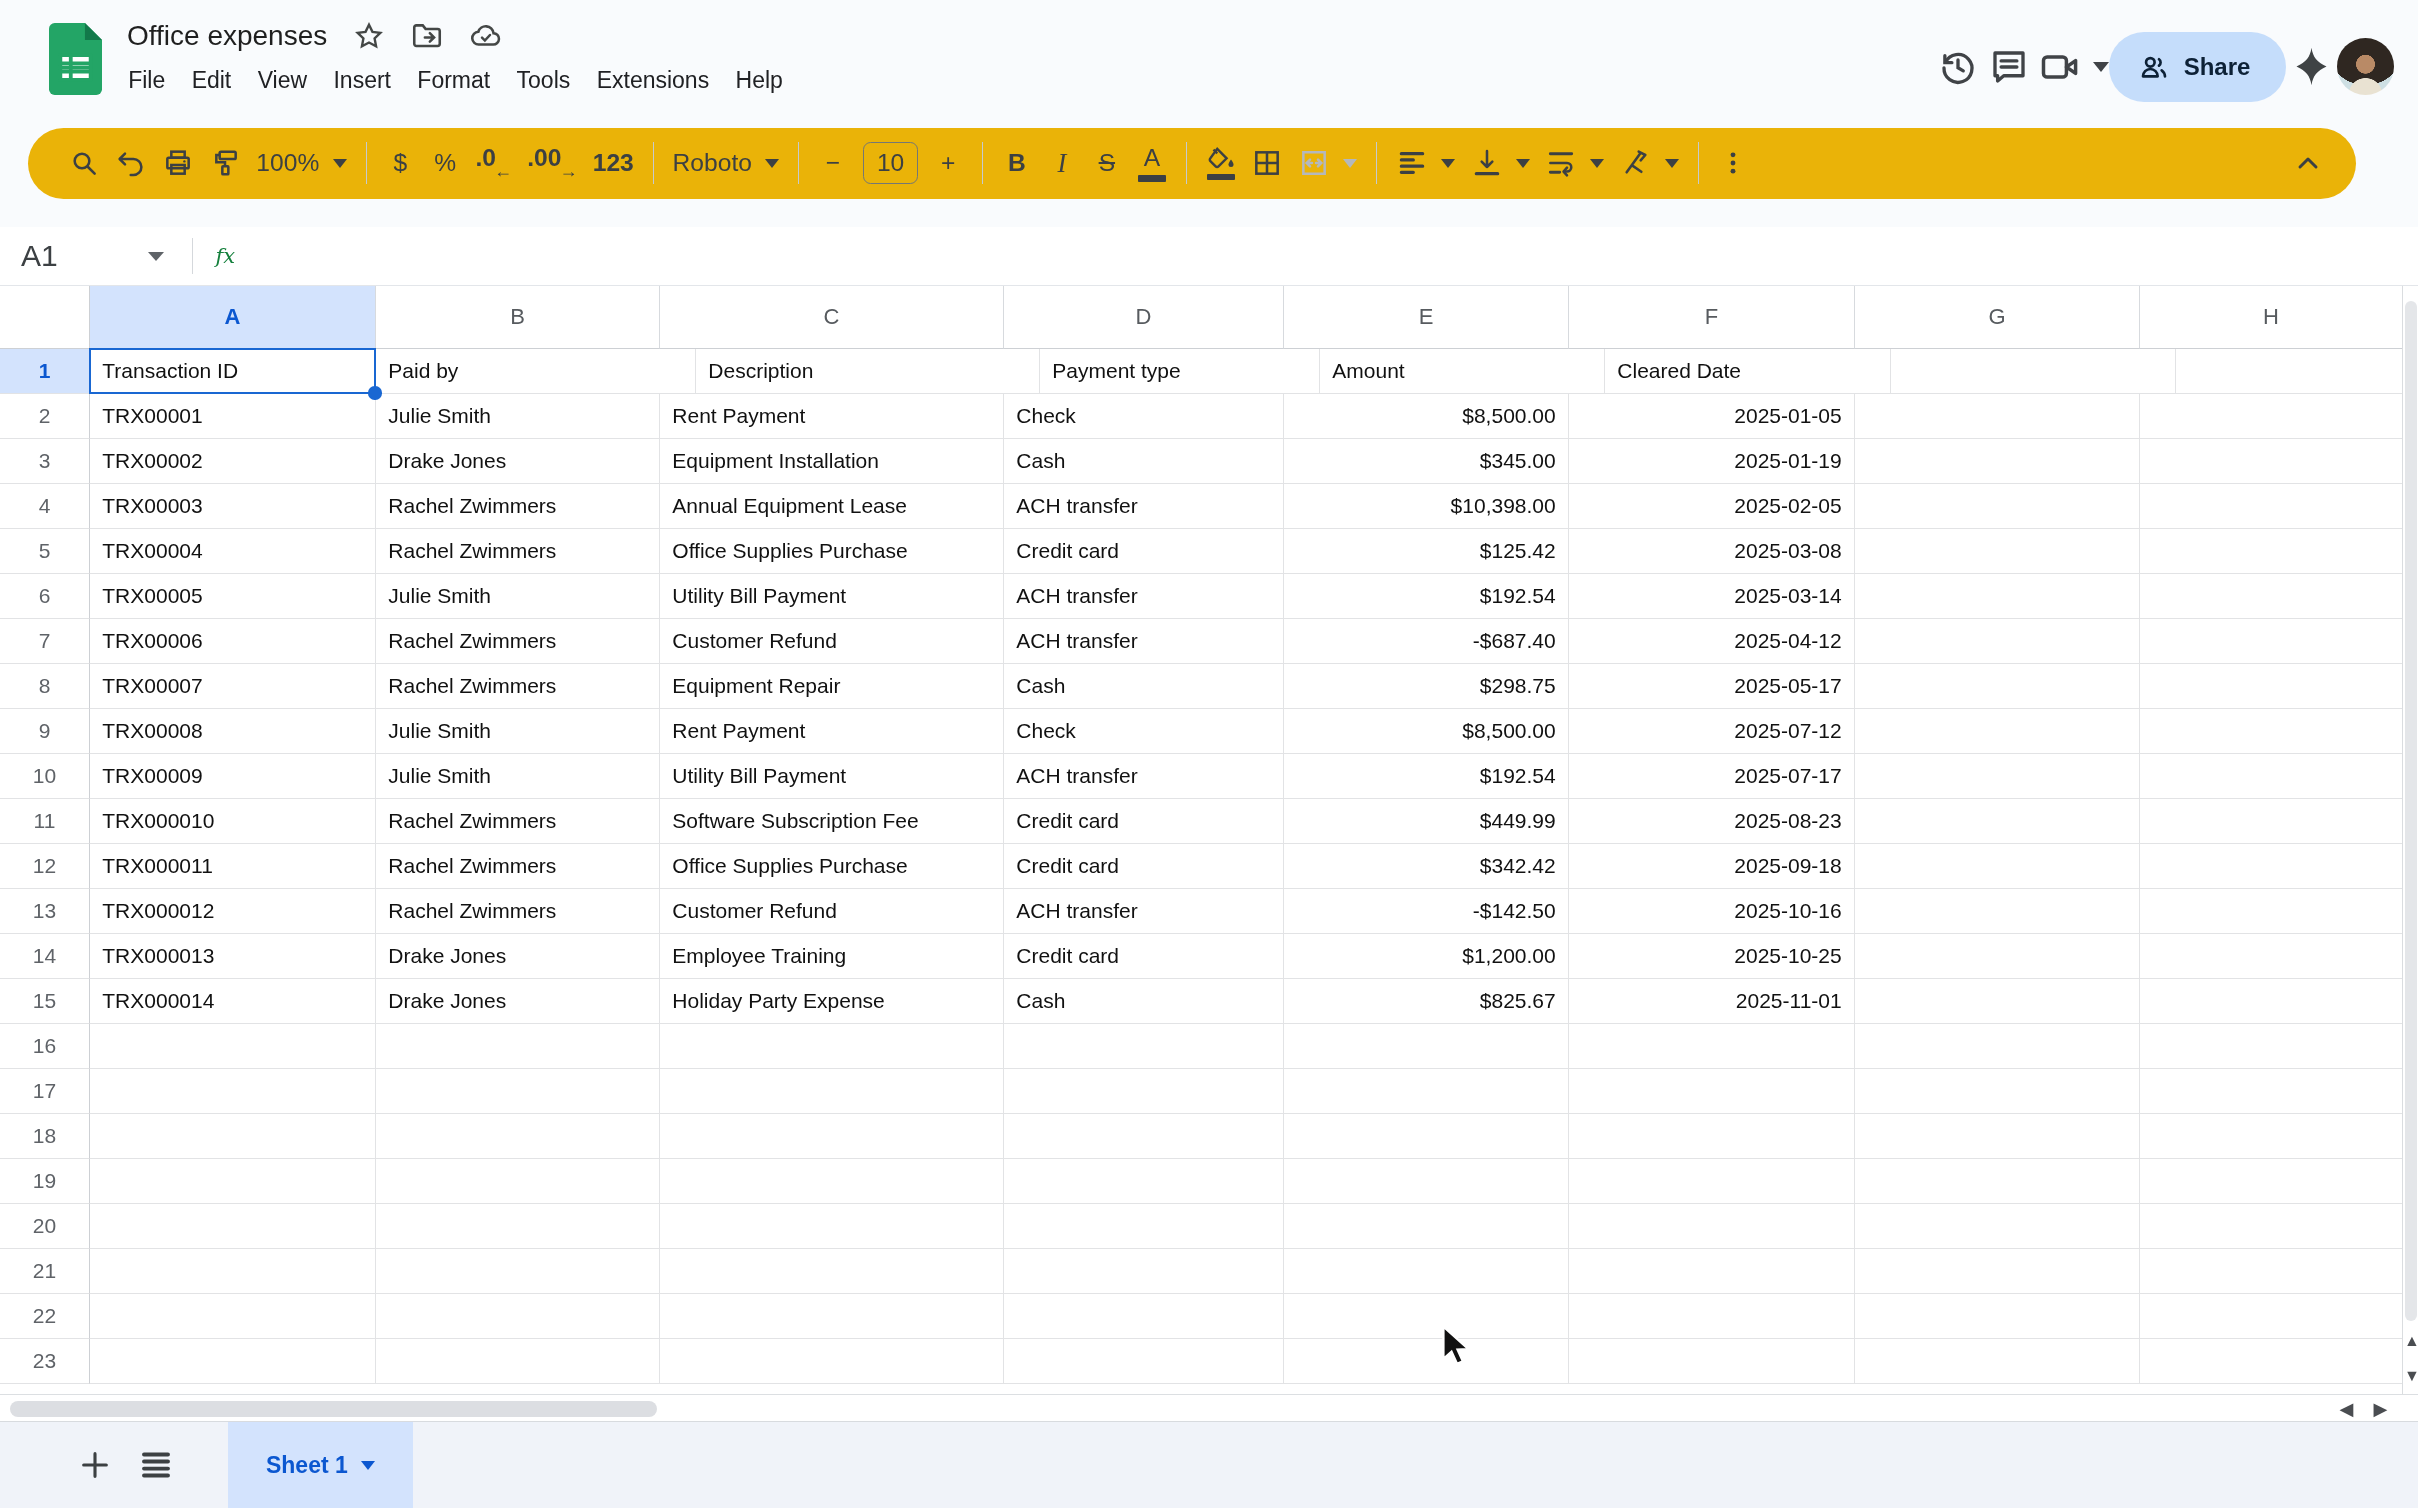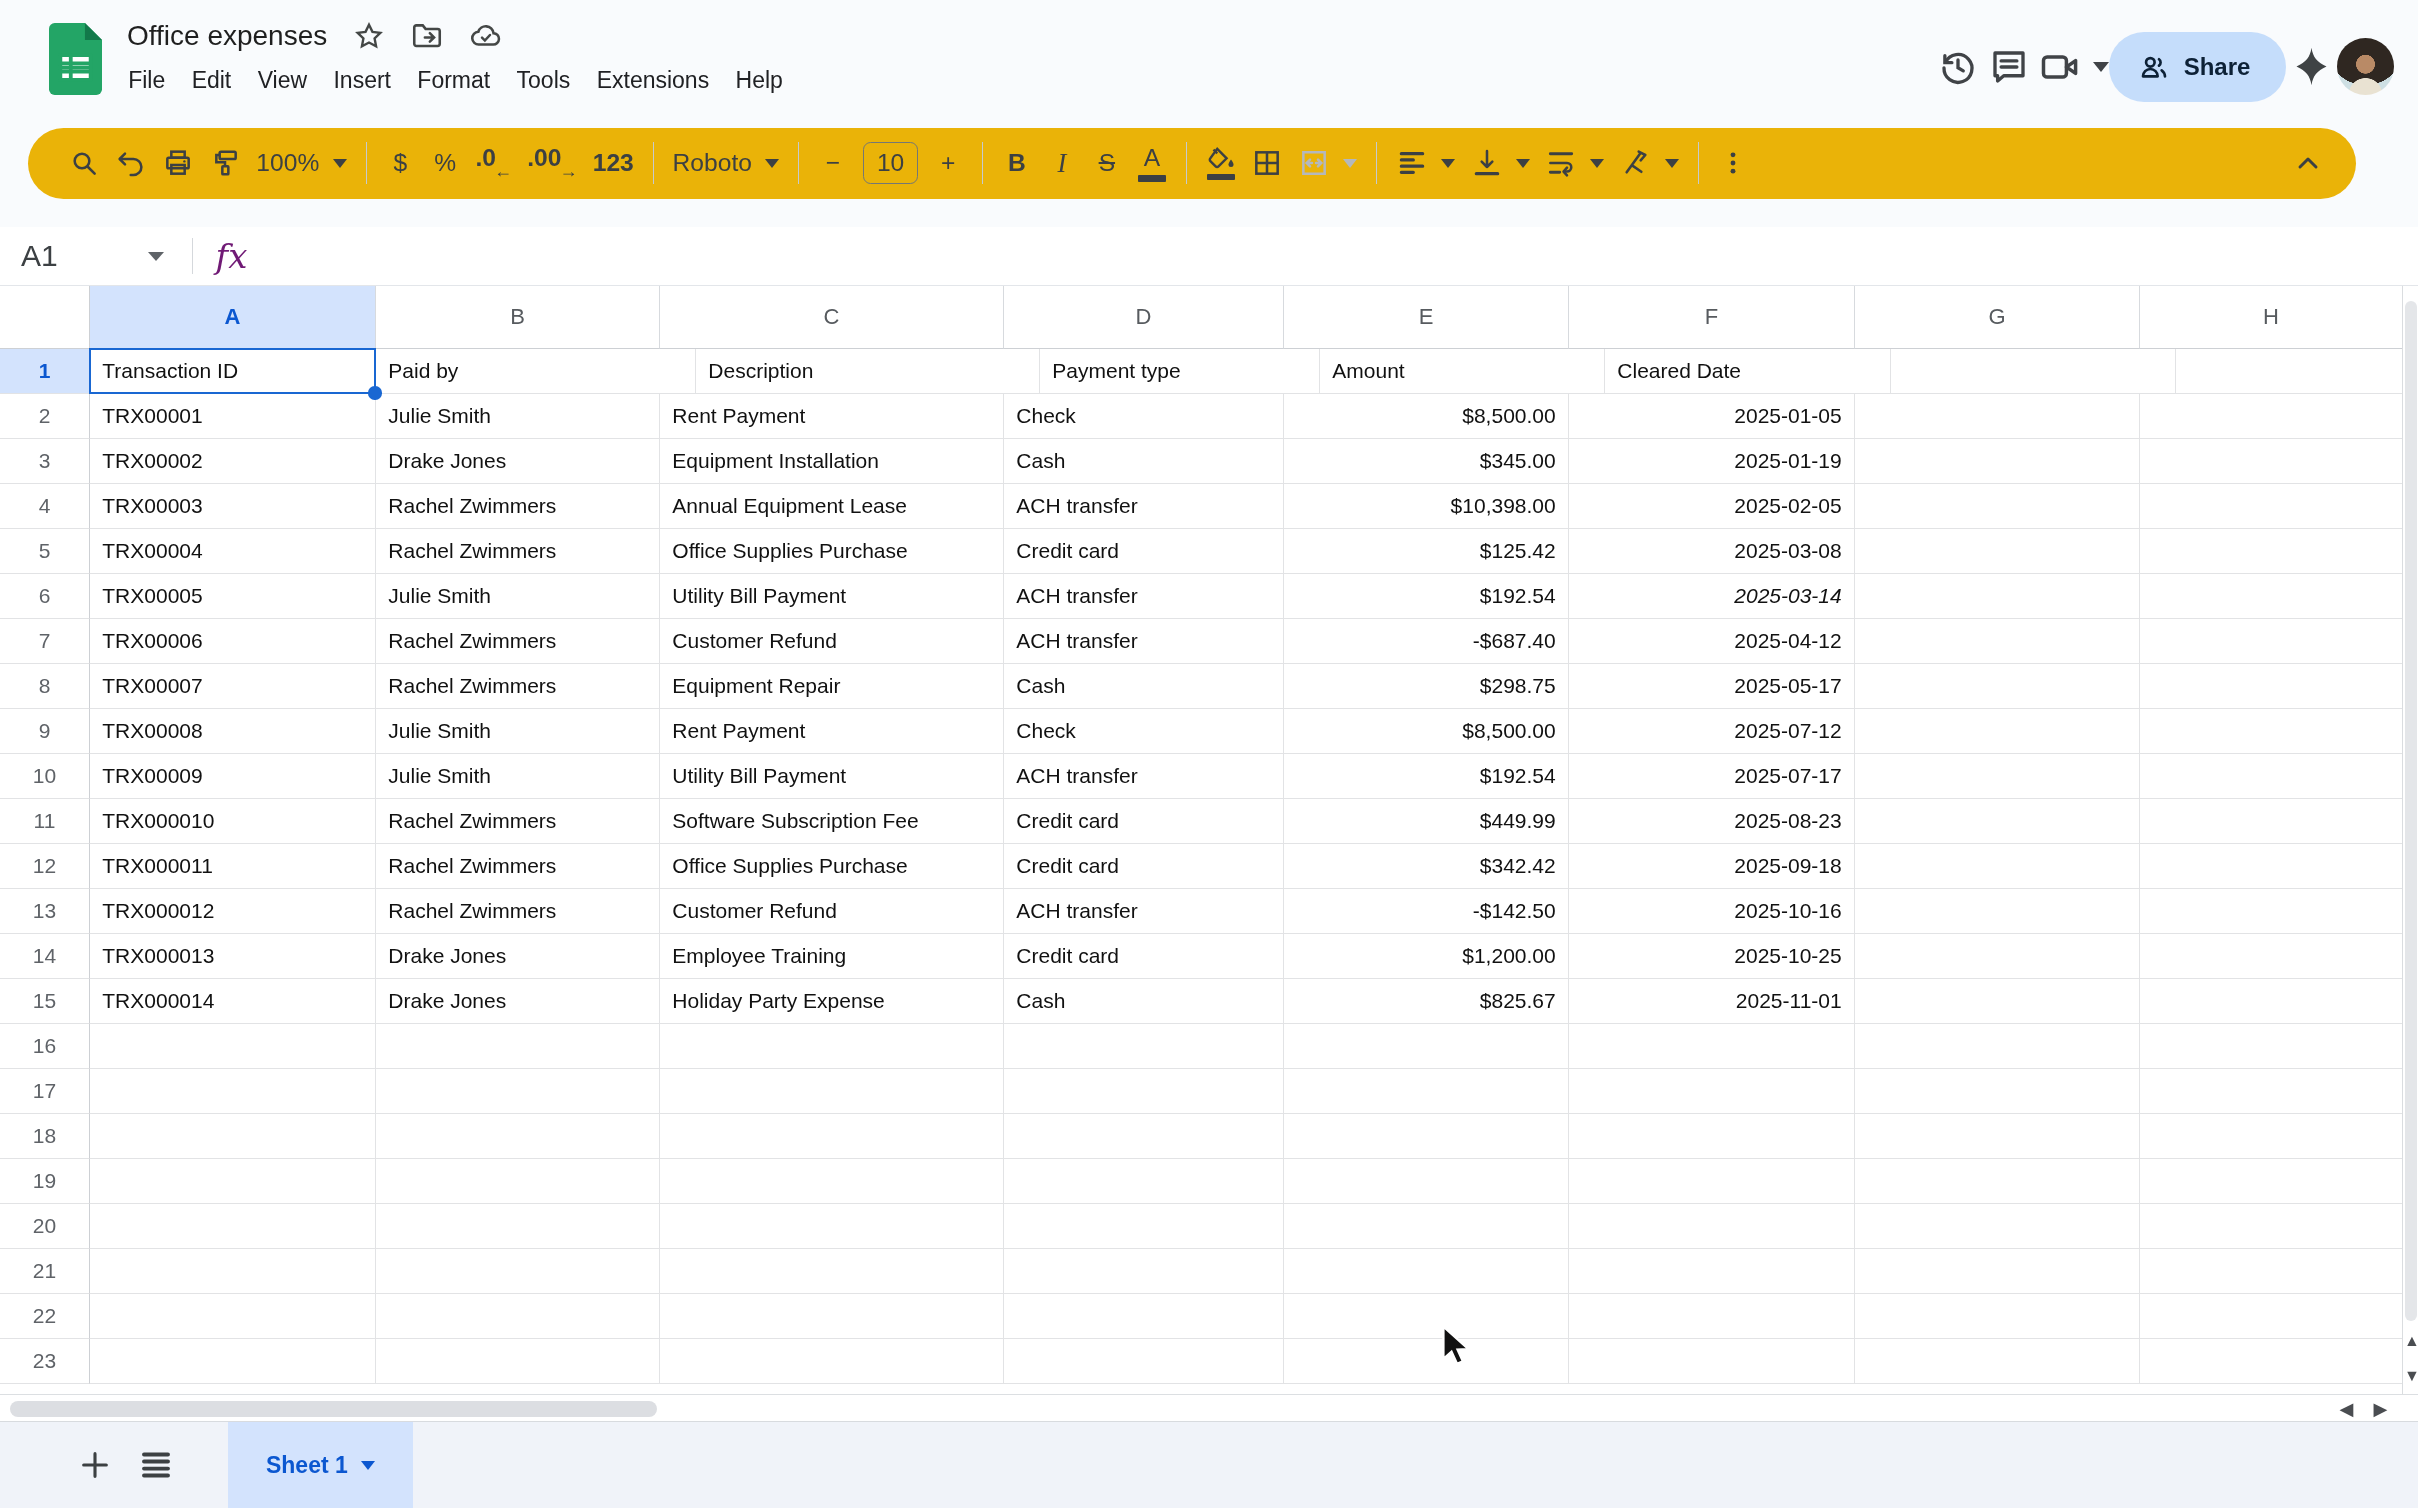--- a/index.html
+++ b/index.html
@@ -53,21 +53,21 @@
   .dec-wrap .dec-arrow { font-size:18px; margin-top:17px; margin-left:-1.9px; font-weight:bold; }
   .disabled, .disabled .lbl { color:#b4b8bd !important; }
   .disabled .tb-caret { border-top-color:#b4b8bd; }
 
   
   .formula-bar { position:absolute; left:0; top:227px; width:2419px; height:59px; background:#ffffff;
     border-bottom:0.9px solid #e3e6ea; display:flex; align-items:center; }
   .name-box { width:142px; padding-left:21px; font-size:30px; color:#3c4043; }
   .name-caret { width:0; height:0; border-left:8.5px solid transparent; border-right:8.5px solid transparent; border-top:9.5px solid #5f6368; margin-left:5.7px; cursor:pointer; }
   .fb-divider { width:0.9px; height:36px; background:#d5d8dc; margin:0 23px 0 28px; }
-  .fx { font-family:"DejaVu Serif", serif; font-style:italic; font-size:34px; color:#701a75; }
+  .fx { font-family:"DejaVu Serif", serif; font-style:italic; font-size:21px; color:#15803d; }
 
   
   .grid-wrap { position:absolute; left:0; top:286px; width:2402px; height:1108px; background:#ffffff; }
   .col-headers { position:absolute; left:0; top:0; height:63px; display:flex; }
   .corner { width:90px; height:63px; background:#ffffff; border-right:0.9px solid #cdd0d4; border-bottom:0.9px solid #cdd0d4; }
   .col-h { height:63px; display:flex; align-items:center; justify-content:center;
     font-size:22px; color:#575b5f; background:#ffffff; border-right:0.9px solid #d7dade; border-bottom:0.9px solid #cdd0d4; cursor:pointer; }
   .col-h.sel { background:#d3e3fd; color:#0b57d0; font-weight:bold; }
   .rows { position:absolute; left:0; top:63px; }
   .row { display:flex; height:45px; }
@@ -419,21 +419,21 @@
         <div class="cell" style="width: 285px;"></div>
         <div class="cell" style="width: 263px;"></div>
       </div>
       <div class="row">
         <div class="row-h">6</div>
         <div class="cell" style="width: 286px;">TRX00005</div>
         <div class="cell" style="width: 284px;">Julie Smith</div>
         <div class="cell" style="width: 344px;">Utility Bill Payment</div>
         <div class="cell" style="width: 280px;">ACH transfer</div>
         <div class="cell num" style="width: 285px;">$192.54</div>
-        <div class="cell num" style="width: 286px; font-style: italic;">2025-03-14</div>
+        <div class="cell num" style="width: 286px;">2025-03-14</div>
         <div class="cell" style="width: 285px;"></div>
         <div class="cell" style="width: 263px;"></div>
       </div>
       <div class="row">
         <div class="row-h">7</div>
         <div class="cell" style="width: 286px;">TRX00006</div>
         <div class="cell" style="width: 284px;">Rachel Zwimmers</div>
         <div class="cell" style="width: 344px;">Customer Refund</div>
         <div class="cell" style="width: 280px;">ACH transfer</div>
         <div class="cell num" style="width: 285px;">-$687.40</div>

